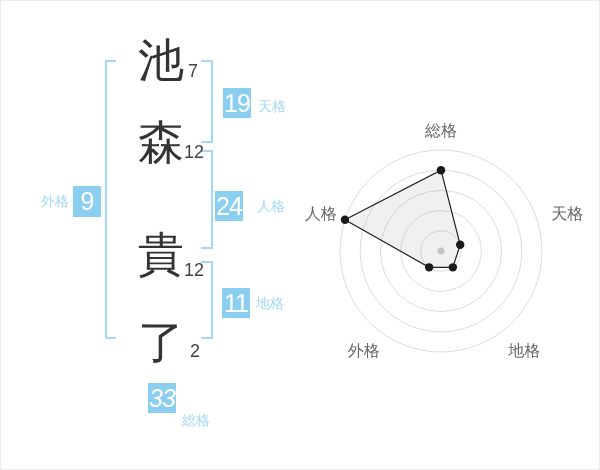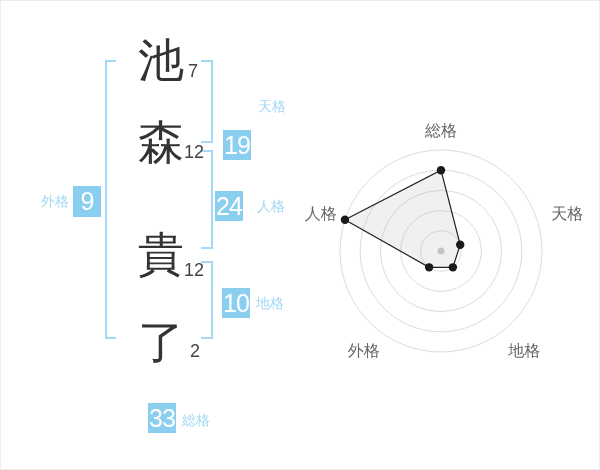--- a/index.html
+++ b/index.html
@@ -46,33 +46,33 @@
   <div class="kanji" style="top:36px;">池</div>
   <div class="kanji" style="top:118px;">森</div>
   <div class="kanji" style="top:230px;">貴</div>
   <div class="kanji" style="top:318px;">了</div>
 
   <div class="strokes" style="left:187px; top:61px;">7</div>
   <div class="strokes" style="left:183px; top:142px;">12</div>
   <div class="strokes" style="left:183px; top:260px;">12</div>
   <div class="strokes" style="left:189px; top:341px;">2</div>
 
-  <div class="badge" style="left:222px; top:87px;margin-top:42px;">19</div>
+  <div class="badge" style="left:222px; top:87px;">19</div>
   <div class="badge-label" style="left:257px; top:98px;">天格</div>
 
   <div class="badge" style="left:214px; top:190px;">24</div>
   <div class="badge-label" style="left:256px; top:198px;">人格</div>
 
-  <div class="badge" style="left:221px; top:287px;">10</div>
+  <div class="badge" style="left:221px; top:287px;">11</div>
   <div class="badge-label" style="left:255px; top:295px;">地格</div>
 
   <div class="badge-label" style="left:40px; top:193px;">外格</div>
   <div class="badge" style="left:72px; top:185px; height:31px; line-height:31px;">9</div>
 
-  <div class="badge" style="left:147px; top:402px;">33</div>
+  <div class="badge" style="left:147px; top:382px;font-style:italic;">33</div>
   <div class="badge-label" style="left:181px; top:412px;">総格</div>
 
   <svg class="radar" width="300" height="290" viewBox="0 0 300 290">
       <circle cx="140" cy="145" r="20.2" fill="none" stroke="#dcdcdc" stroke-width="1"></circle>
       <circle cx="140" cy="145" r="40.4" fill="none" stroke="#dcdcdc" stroke-width="1"></circle>
       <circle cx="140" cy="145" r="60.6" fill="none" stroke="#dcdcdc" stroke-width="1"></circle>
       <circle cx="140" cy="145" r="80.8" fill="none" stroke="#dcdcdc" stroke-width="1"></circle>
       <circle cx="140" cy="145" r="101" fill="none" stroke="#dcdcdc" stroke-width="1"></circle>
       <circle cx="140" cy="145" r="3.5" fill="#c8c8c8"></circle>
       <polygon points="140,64.2 159.2113416291621,138.75785671362607 151.87326209630797,161.34214328637393 128.12673790369206,161.34214328637393 43.94329185418948,113.78928356813032" fill="rgba(170,170,170,0.18)" stroke="#222222" stroke-width="1.2"></polygon>

